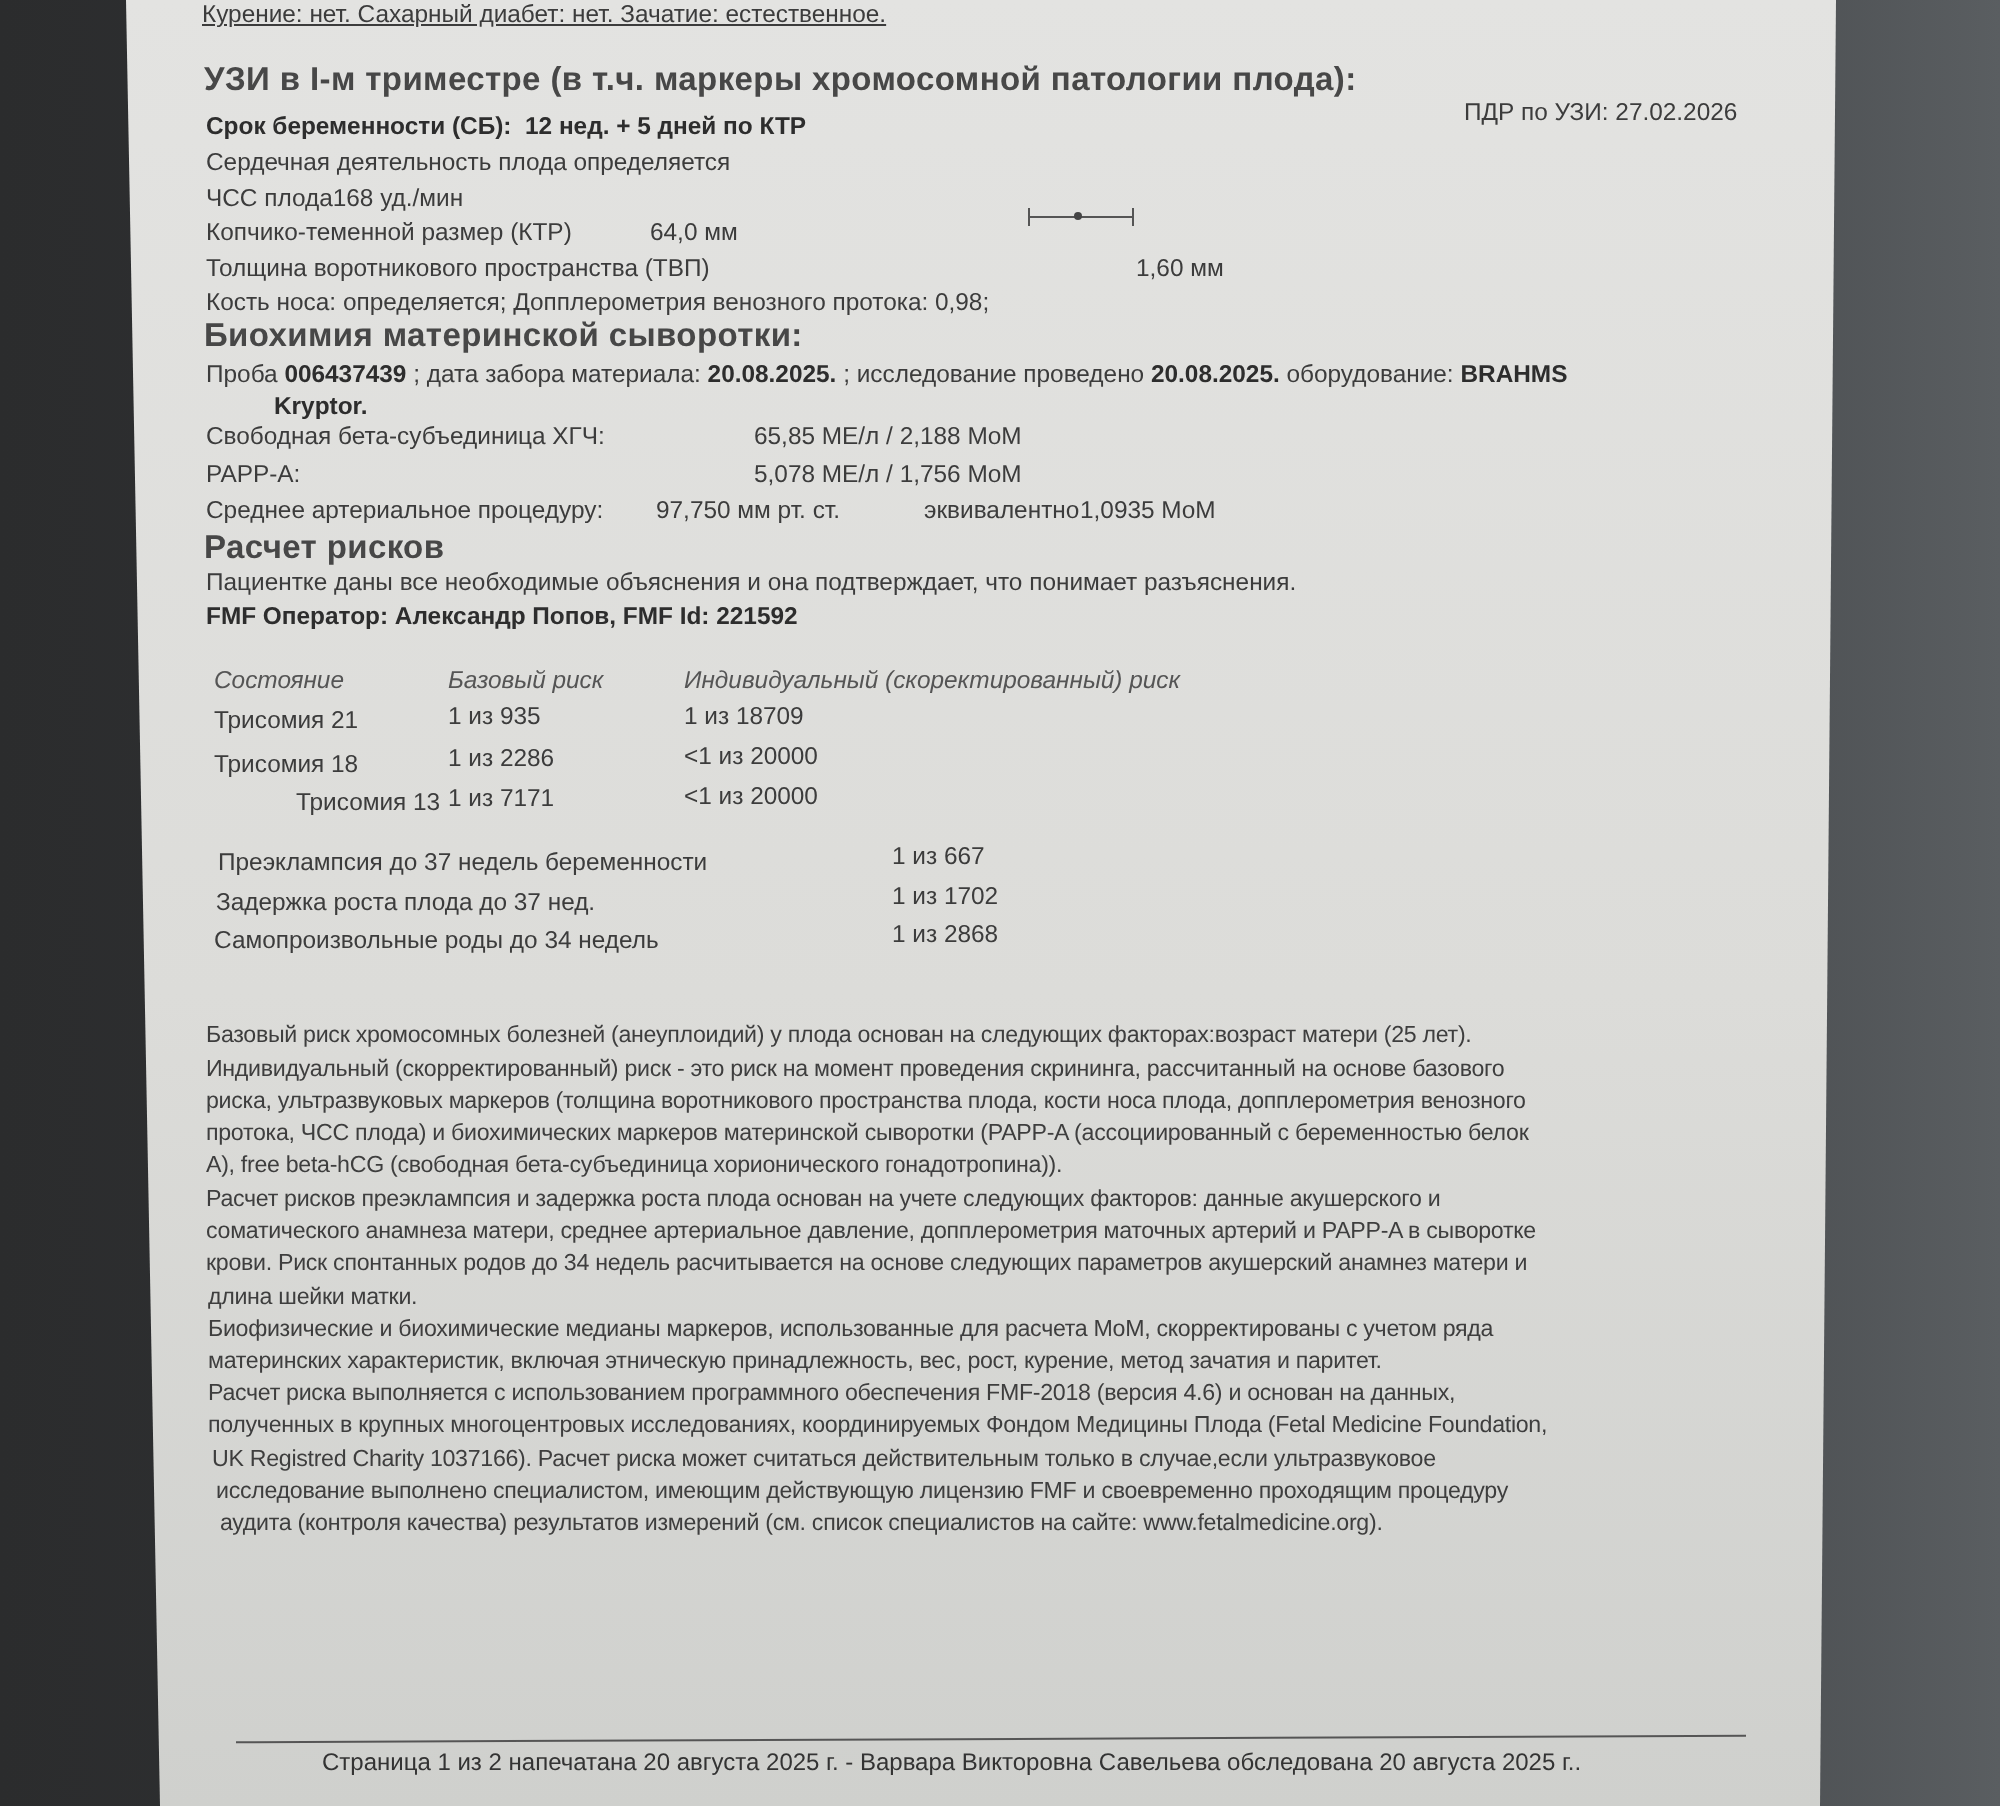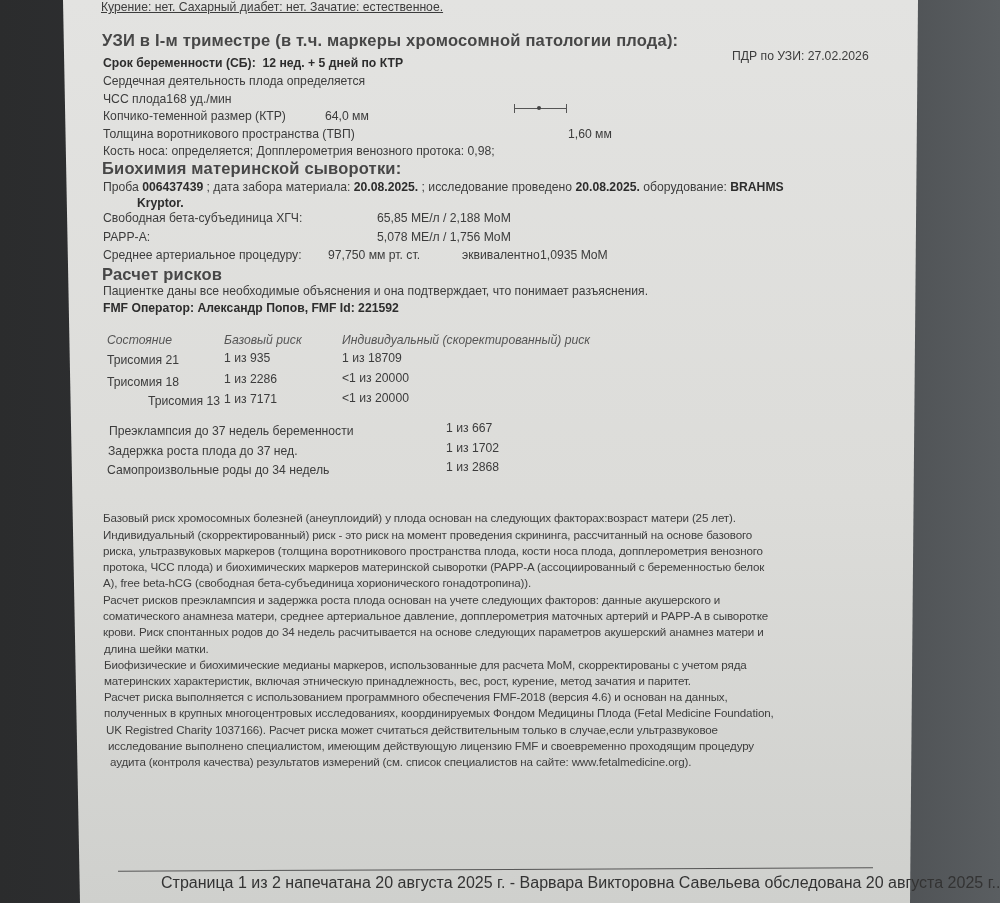--- a/index.html
+++ b/index.html
@@ -110,13 +110,13 @@
   <div class="t para" style="left:104px;top:630px;">Биофизические и биохимические медианы маркеров, использованные для расчета MoM, скорректированы с учетом ряда</div>
   <div class="t para" style="left:104px;top:646px;">материнских характеристик, включая этническую принадлежность, вес, рост, курение, метод зачатия и паритет.</div>
   <div class="t para" style="left:104px;top:662px;">Расчет риска выполняется с использованием программного обеспечения FMF-2018 (версия 4.6) и основан на данных,</div>
   <div class="t para" style="left:104px;top:678px;">полученных в крупных многоцентровых исследованиях, координируемых Фондом Медицины Плода (Fetal Medicine Foundation,</div>
   <div class="t para" style="left:106px;top:695px;text-align:right;">UK Registred Charity 1037166). Расчет риска может считаться действительным только в случае,если ультразвуковое</div>
   <div class="t para" style="left:108px;top:711px;">исследование выполнено специалистом, имеющим действующую лицензию FMF и своевременно проходящим процедуру</div>
   <div class="t para" style="left:110px;top:727px;">аудита (контроля качества) результатов измерений (см. список специалистов на сайте: www.fetalmedicine.org).</div>
 </div>
 
 <div class="rule" style="left:118px;top:869px;width:755px;transform:rotate(-0.25deg);"></div>
-<div class="t" style="left:161px;top:874px;font-size:16px;color:#333;">Страница 1 из 2 напечатана 20 августа 2025 г. -  Варвара Викторовна Савельева обследована 20 августа 2025 г..</div>
+<div class="t" style="left:161px;top:874px;font-size:12px;color:#333;">Страница 1 из 2 напечатана 20 августа 2025 г. -  Варвара Викторовна Савельева обследована 20 августа 2025 г..</div>
 
 </body></html>

